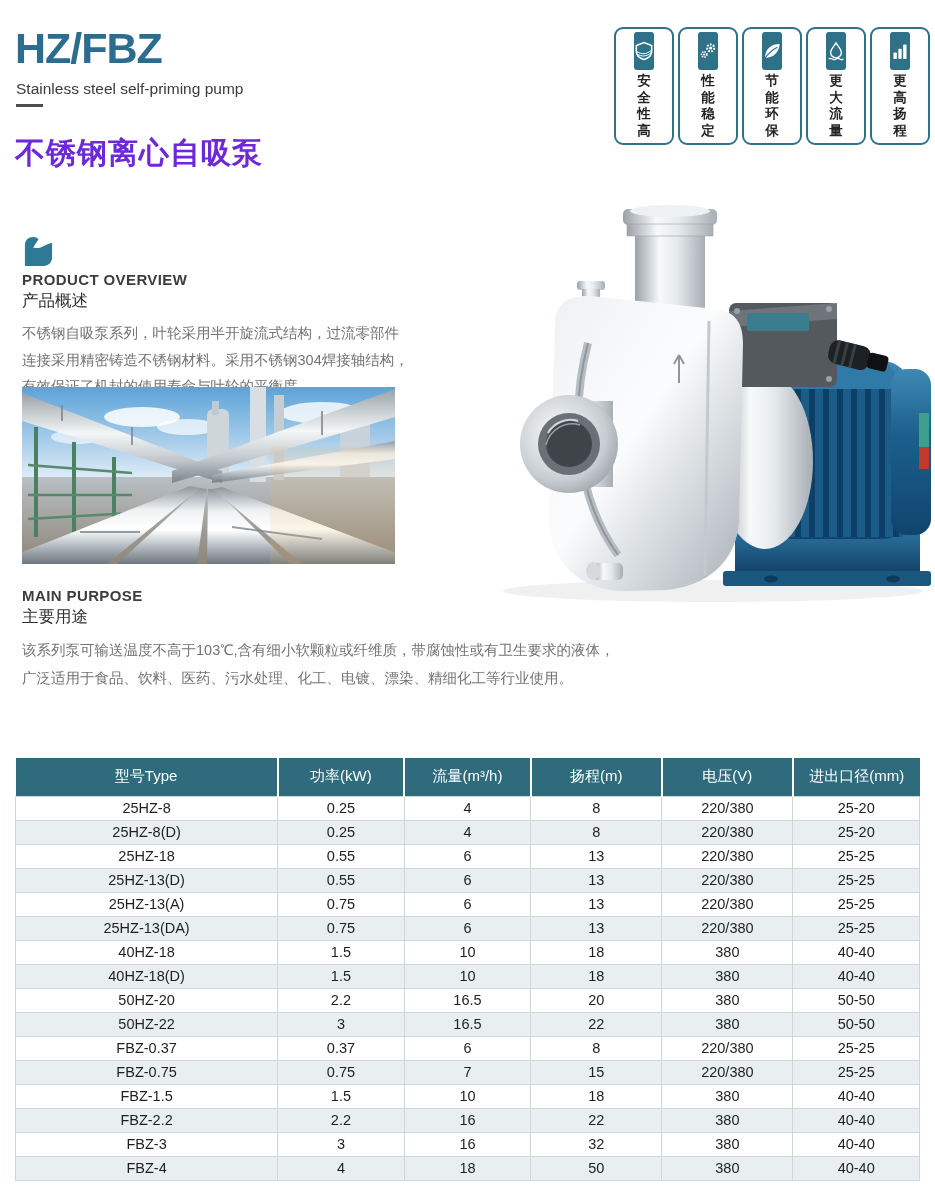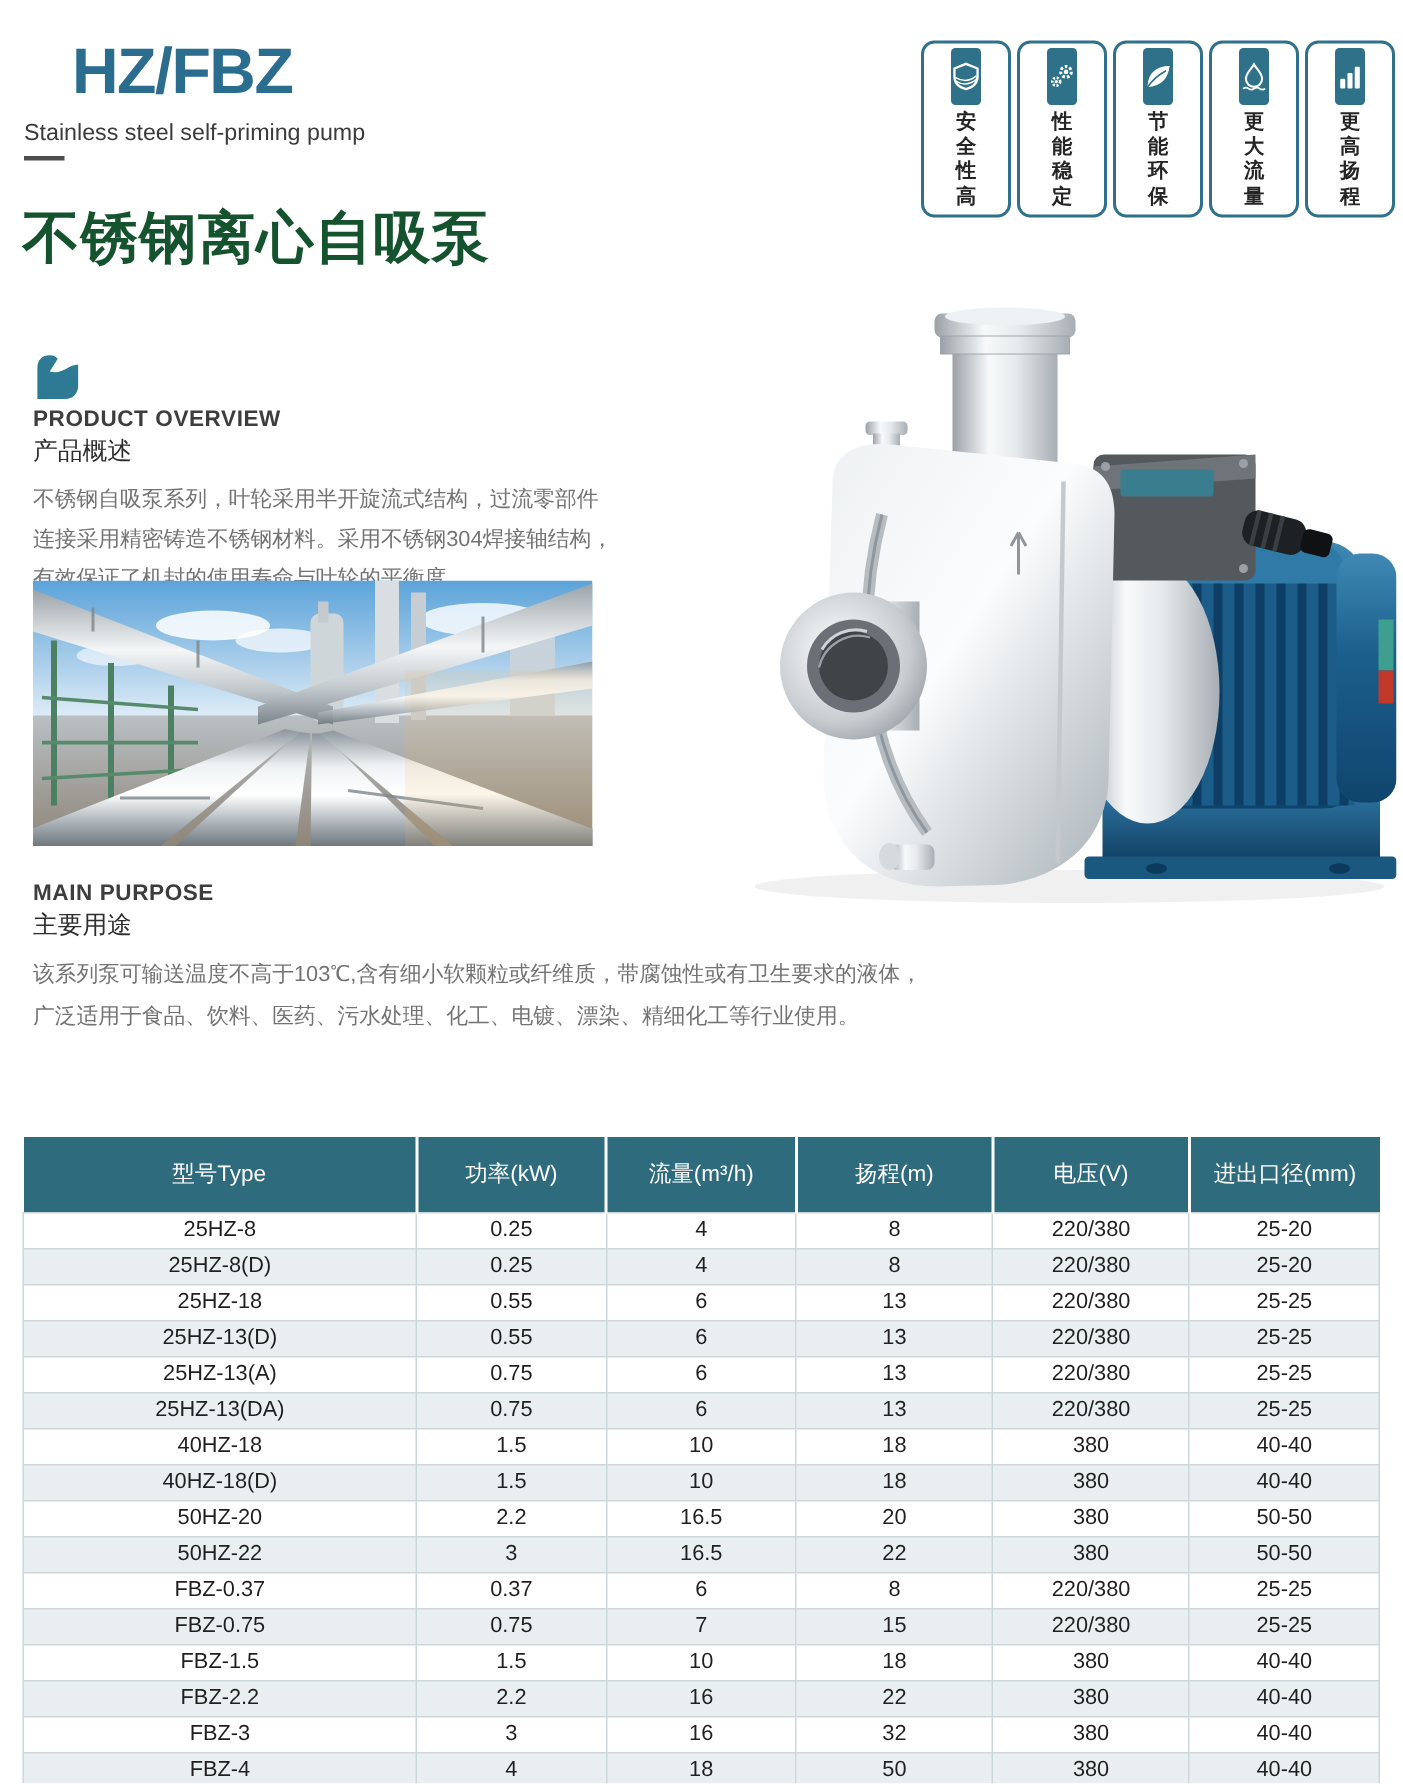--- a/index.html
+++ b/index.html
@@ -1,47 +1,47 @@
 <!DOCTYPE html>
 <html><head>
 <meta charset="utf-8">
 <style>
   * { margin:0; padding:0; box-sizing:border-box; }
   body { background:#ffffff; font-family:"Liberation Sans", sans-serif; }
   .page { position:relative; width:935px; height:1189px; background:#ffffff; overflow:hidden; margin:0 auto; }
 
   
-  .brand-title { position:absolute; left:15px; top:24px; font-size:43px; font-weight:800; letter-spacing:-1px; color:#2b6d8e;margin-left:33px; }
+  .brand-title { position:absolute; left:15px; top:24px; font-size:43px; font-weight:800; letter-spacing:-1px; color:#2b6d8e; }
   .brand-sub { position:absolute; left:16px; top:80px; font-size:15.5px; color:#3b3b3b; }
   .brand-underline { position:absolute; left:16px; top:104px; width:27px; height:3px; background:#4d4d4d; }
 
   .badges { position:absolute; top:27px; right:5px; display:flex; gap:4px; }
   .badge { width:60px; border:2px solid #2e7188; border-radius:9px; background:#fff; padding:3px 18px 4px; text-align:center; }
   .badge-icon-box { height:38px; background:#2e7188; color:#2e7188; border-radius:3px; display:flex; align-items:center; justify-content:center; margin-bottom:3px; }
   .badge-label { font-size:13.5px; font-weight:700; color:#252525; line-height:16.5px; }
 
-  .page-title { position:absolute; left:15px; top:133px; font-size:38px; font-weight:800; color:#14532d; letter-spacing:1px; }
+  .page-title { position:absolute; left:15px; top:133px; font-size:30px; font-weight:800; color:#6d28d9; letter-spacing:1px; }
 
   
   .section { position:absolute; left:22px; }
   .overview { top:234px; width:440px; }
   .purpose { top:587px; width:900px; }
   .sec-logo { display:block; margin-bottom:4px; }
   .sec-en { font-size:15px; font-weight:800; color:#3d3d3d; letter-spacing:.4px; }
   .sec-zh { font-size:16.5px; color:#2e2e2e; margin-top:2px; }
   .sec-body { margin-top:8px; font-size:14.5px; line-height:26.5px; color:#737373; }
   .purpose .sec-body { line-height:28px; }
 
   
   .pipes-photo { position:absolute; left:22px; top:387px; width:373px; height:177px; }
   .pump-figure { position:absolute; left:473px; top:193px; width:458px; height:414px; }
 
   
   .spec-table { position:absolute; left:15px; top:758px; width:905px; border-collapse:collapse; table-layout:fixed; }
-  .spec-table th { height:50px; background:#2e6b7d; color:#ffffff; font-size:15px; font-weight:400; text-align:center; vertical-align:middle; }
+  .spec-table th { height:38px; background:#2e6b7d; color:#ffffff; font-size:15px; font-weight:400; text-align:center; vertical-align:middle; }
   .spec-table th + th { border-left:2px solid #ffffff; }
   .spec-table td { height:24px; font-size:14.5px; color:#1f1f1f; text-align:center; vertical-align:middle; border:1px solid #ccd7db; background:#ffffff; }
   .spec-table tbody tr:nth-child(even) td { background:#e9eef1; }
 </style>
 </head>
 <body>
 
 <div class="page">
 
   <div class="brand-title">HZ/FBZ</div>

